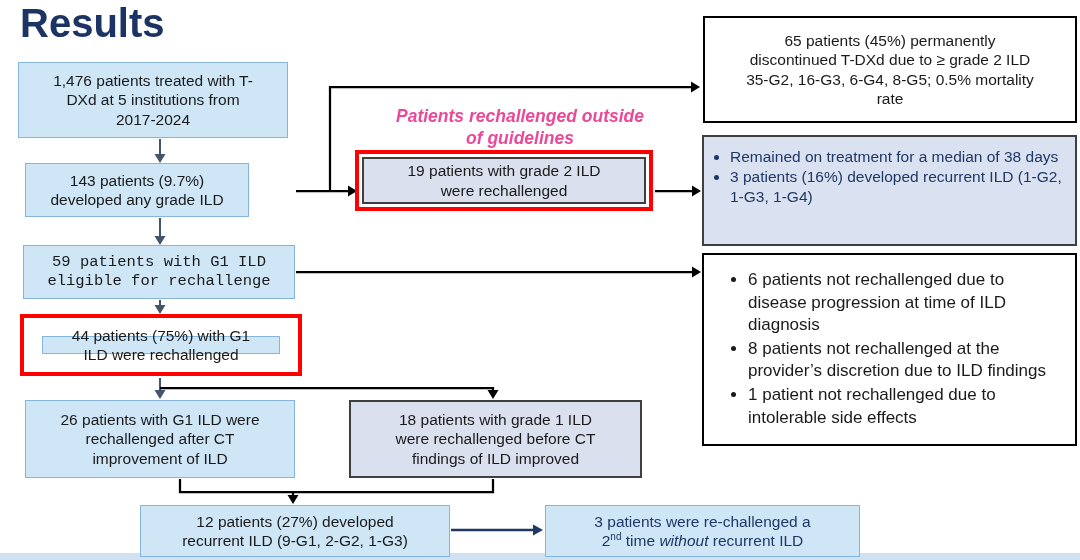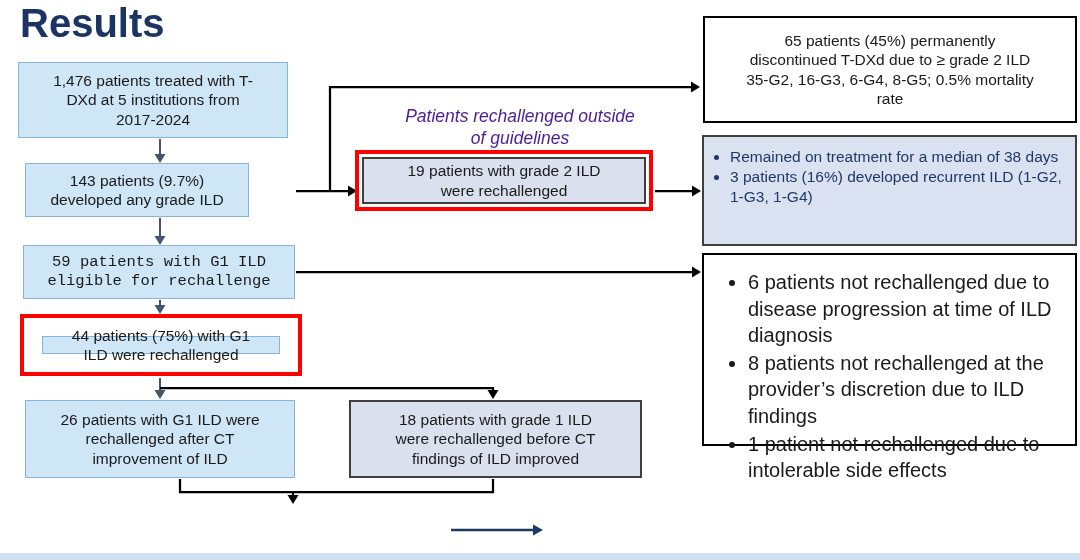--- a/index.html
+++ b/index.html
@@ -18,30 +18,30 @@
   .whitebox { background: #ffffff; border: 2px solid #000000; }
 
   .redwrap { position: absolute; background: #ffffff; border: 4px solid #fe0000; padding: 3px; }
   .redwrap .inner { width: 100%; height: 100%; display: flex; align-items: center;
     justify-content: center; text-align: center; font-size: 15.5px; line-height: 1.24;
     color: #1a1a1a; white-space: pre-line; }
   .redwrap .inner.lavinner { background: #dbe0ef; border: 2px solid #3f3f3f; }
   .redwrap .inner.blueinner { background: #cfe6f7; border: 1.5px solid #85b5dc; }
 
   .purple-label { position: absolute; left: 350px; top: 106px; width: 340px;
-    text-align: center; font-size: 17.5px; font-weight: normal; font-style: italic;
-    color: #4c1d95; line-height: 1.25; white-space: pre-line; }
+    text-align: center; font-size: 17.5px; font-weight: bold; font-style: italic;
+    color: #ec4899; line-height: 1.25; white-space: pre-line; }
 
   .bullets { position: absolute; }
   .bullets ul { list-style: disc; }
   .navy-bullets { background: #dae1f1; border: 2px solid #3f3f3f; color: #1f3864;
     font-size: 15.5px; line-height: 1.3; padding: 10px 8px 8px 6px; }
   .navy-bullets ul { padding-left: 20px; }
   .black-bullets { background: #ffffff; border: 2px solid #000000; color: #1a1a1a;
-    font-size: 20px; line-height: 1.33; padding: 14px 10px 8px 16px; }
+    font-size: 17px; line-height: 1.33; padding: 14px 10px 8px 16px; }
   .black-bullets ul { padding-left: 28px; }
   .black-bullets li { margin-bottom: 1px; }
 
   .navy-text { color: #1f3864; }
   #box-second-rechallenge { flex-direction: column; white-space: normal; }
   #box-second-rechallenge sup { font-size: 10px; vertical-align: super; line-height: 0; }
   #box-second-rechallenge em { font-style: italic; }
 
   svg.connectors { position: absolute; left: 0; top: 0; z-index: 0; }
   .box, .redwrap, .bullets, .purple-label, .title { z-index: 2; }
@@ -113,21 +113,27 @@
 
   <div class="redwrap" style="left:355px; top:150px; width:298px; height:61px;">
     <div class="inner lavinner">19 patients with grade 2 ILD
 were rechallenged</div>
   </div>
 
   <div class="box lav" style="left:349px; top:400px; width:293px; height:78px;">18 patients with grade 1 ILD
 were rechallenged before CT
 findings of ILD improved</div>
 
+  <div class="box blue" style="left:140px; top:505px; width:310px; height:52px;">12 patients (27%) developed
+recurrent ILD (9-G1, 2-G2, 1-G3)</div>
 
+  <div class="box blue navy-text" id="box-second-rechallenge" style="left:545px; top:505px; width:315px; height:52px;">
+    <div>3 patients were re-challenged a</div>
+    <div><span>2</span><sup>nd</sup><span> time </span><em>without</em><span> recurrent ILD</span></div>
+  </div>
 
   <div class="box whitebox" style="left:703px; top:16px; width:374px; height:107px;">65 patients (45%) permanently
 discontinued T-DXd due to ≥ grade 2 ILD
 35-G2, 16-G3, 6-G4, 8-G5; 0.5% mortality
 rate</div>
 
   <div class="bullets navy-bullets" style="left:702px; top:135px; width:375px; height:111px;">
     <ul>
       <li>Remained on treatment for a median of 38 days</li>
       <li>3 patients (16%) developed recurrent ILD (1-G2, 1-G3, 1-G4)</li>

